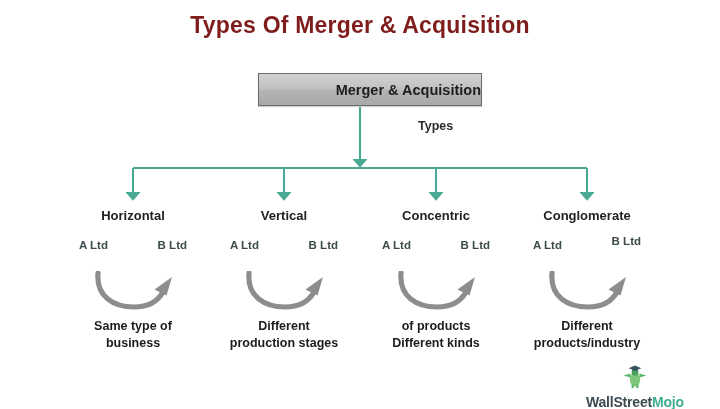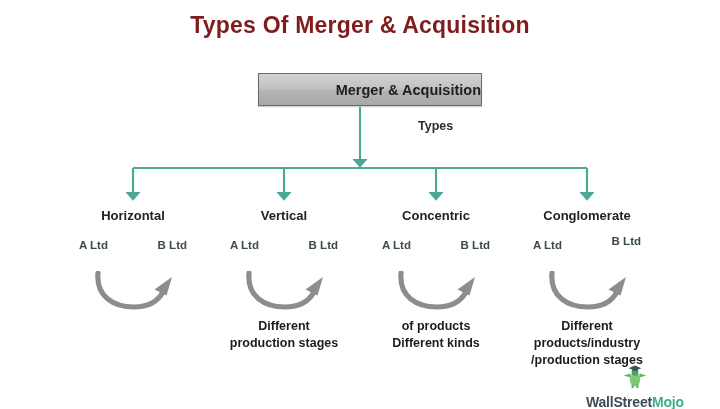--- a/index.html
+++ b/index.html
@@ -167,20 +167,24 @@
     <div class="entities">
       <span class="entity left">A Ltd</span>
       <span class="entity right">B Ltd</span>
     </div>
     <div class="arc-wrap">
       <svg viewBox="0 0 86 40" width="86" height="40" xmlns="http://www.w3.org/2000/svg">
         <path d="M8,2 C6,26 24,36 44,36 C58,36 68,30 73,21" fill="none" stroke="#8d8d8d" stroke-width="5.2" stroke-linecap="round"></path>
         <path d="M82,6 L76.5,24.5 L64.5,18.5 Z" fill="#8d8d8d"></path>
       </svg>
     </div>
+    <div class="desc">
+      <div>Same type of</div>
+      <div>business</div>
+    </div>
   </div>
 
   <div class="branch" style="left:184px;">
     <div class="branch-title">Vertical</div>
     <div class="entities">
       <span class="entity left">A Ltd</span>
       <span class="entity right">B Ltd</span>
     </div>
     <div class="arc-wrap">
       <svg viewBox="0 0 86 40" width="86" height="40" xmlns="http://www.w3.org/2000/svg">
@@ -220,21 +224,20 @@
     </div>
     <div class="arc-wrap">
       <svg viewBox="0 0 86 40" width="86" height="40" xmlns="http://www.w3.org/2000/svg">
         <path d="M8,2 C6,26 24,36 44,36 C58,36 68,30 73,21" fill="none" stroke="#8d8d8d" stroke-width="5.2" stroke-linecap="round"></path>
         <path d="M82,6 L76.5,24.5 L64.5,18.5 Z" fill="#8d8d8d"></path>
       </svg>
     </div>
     <div class="desc">
       <div>Different</div>
       <div>products/industry</div>
-      <div>/production stages</div>
     </div>
   </div>
 
   <div id="logo">
     <svg width="26" height="26" viewBox="0 0 26 26" xmlns="http://www.w3.org/2000/svg">
 
       <ellipse cx="13" cy="16.5" rx="5.2" ry="7" fill="#7ec67a"></ellipse>
 
       <path d="M1.5,12.5 L8.5,10.5 L8.5,14.5 Z" fill="#59b86a"></path>
       <path d="M24.5,12.5 L17.5,10.5 L17.5,14.5 Z" fill="#59b86a"></path>

